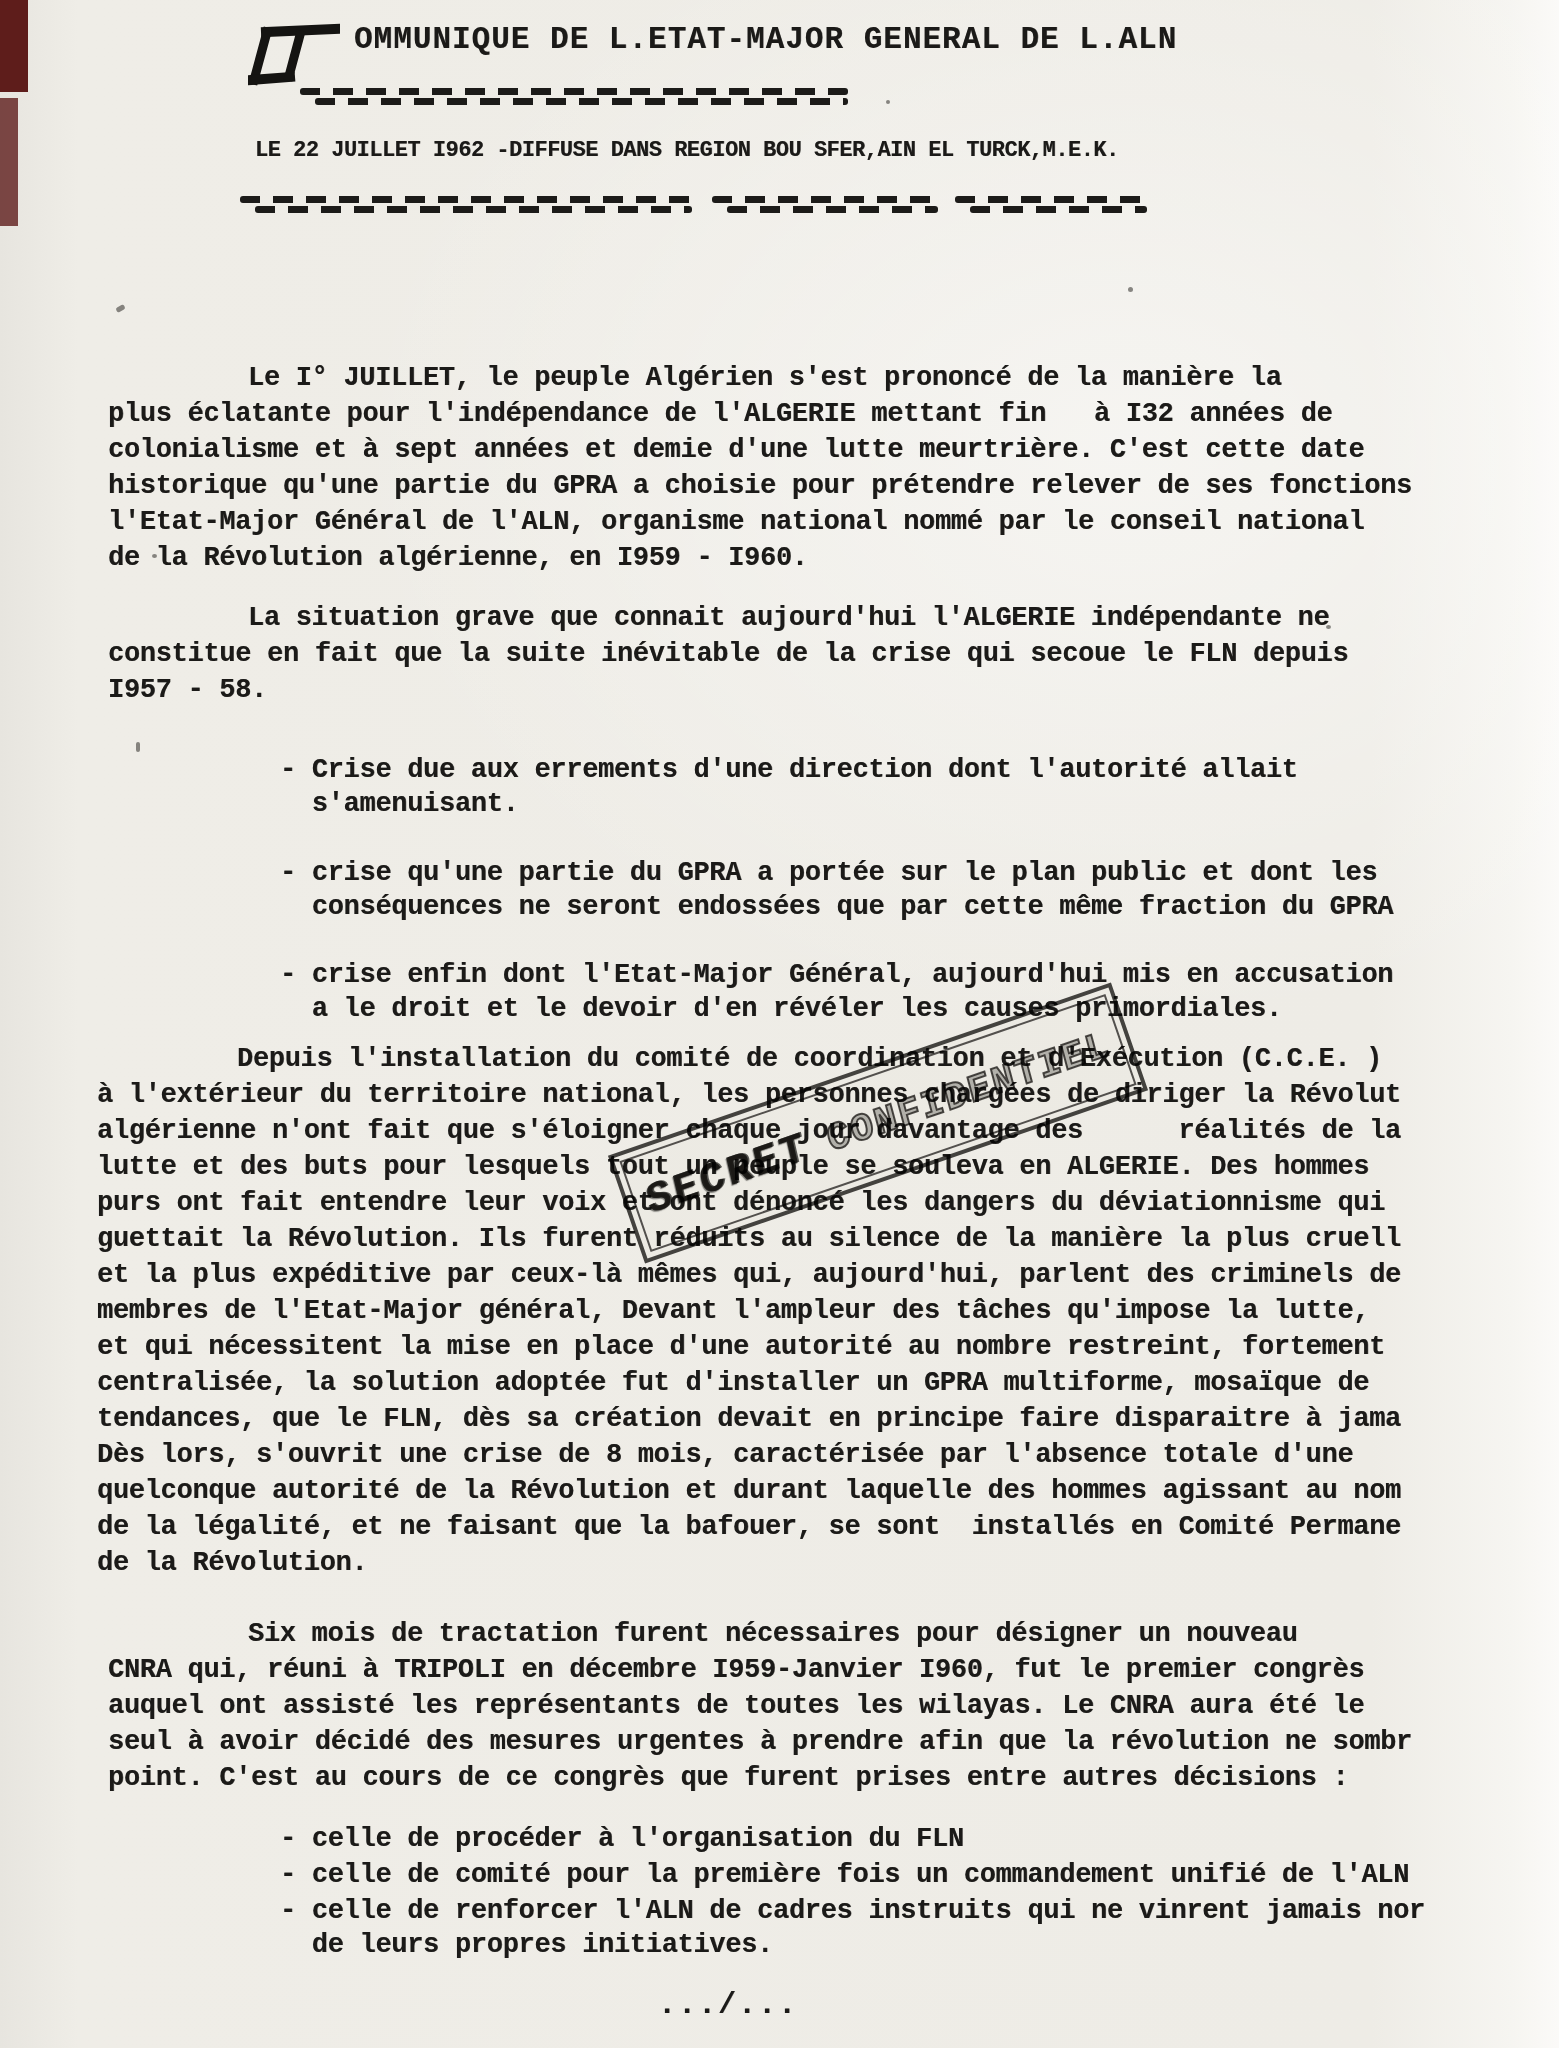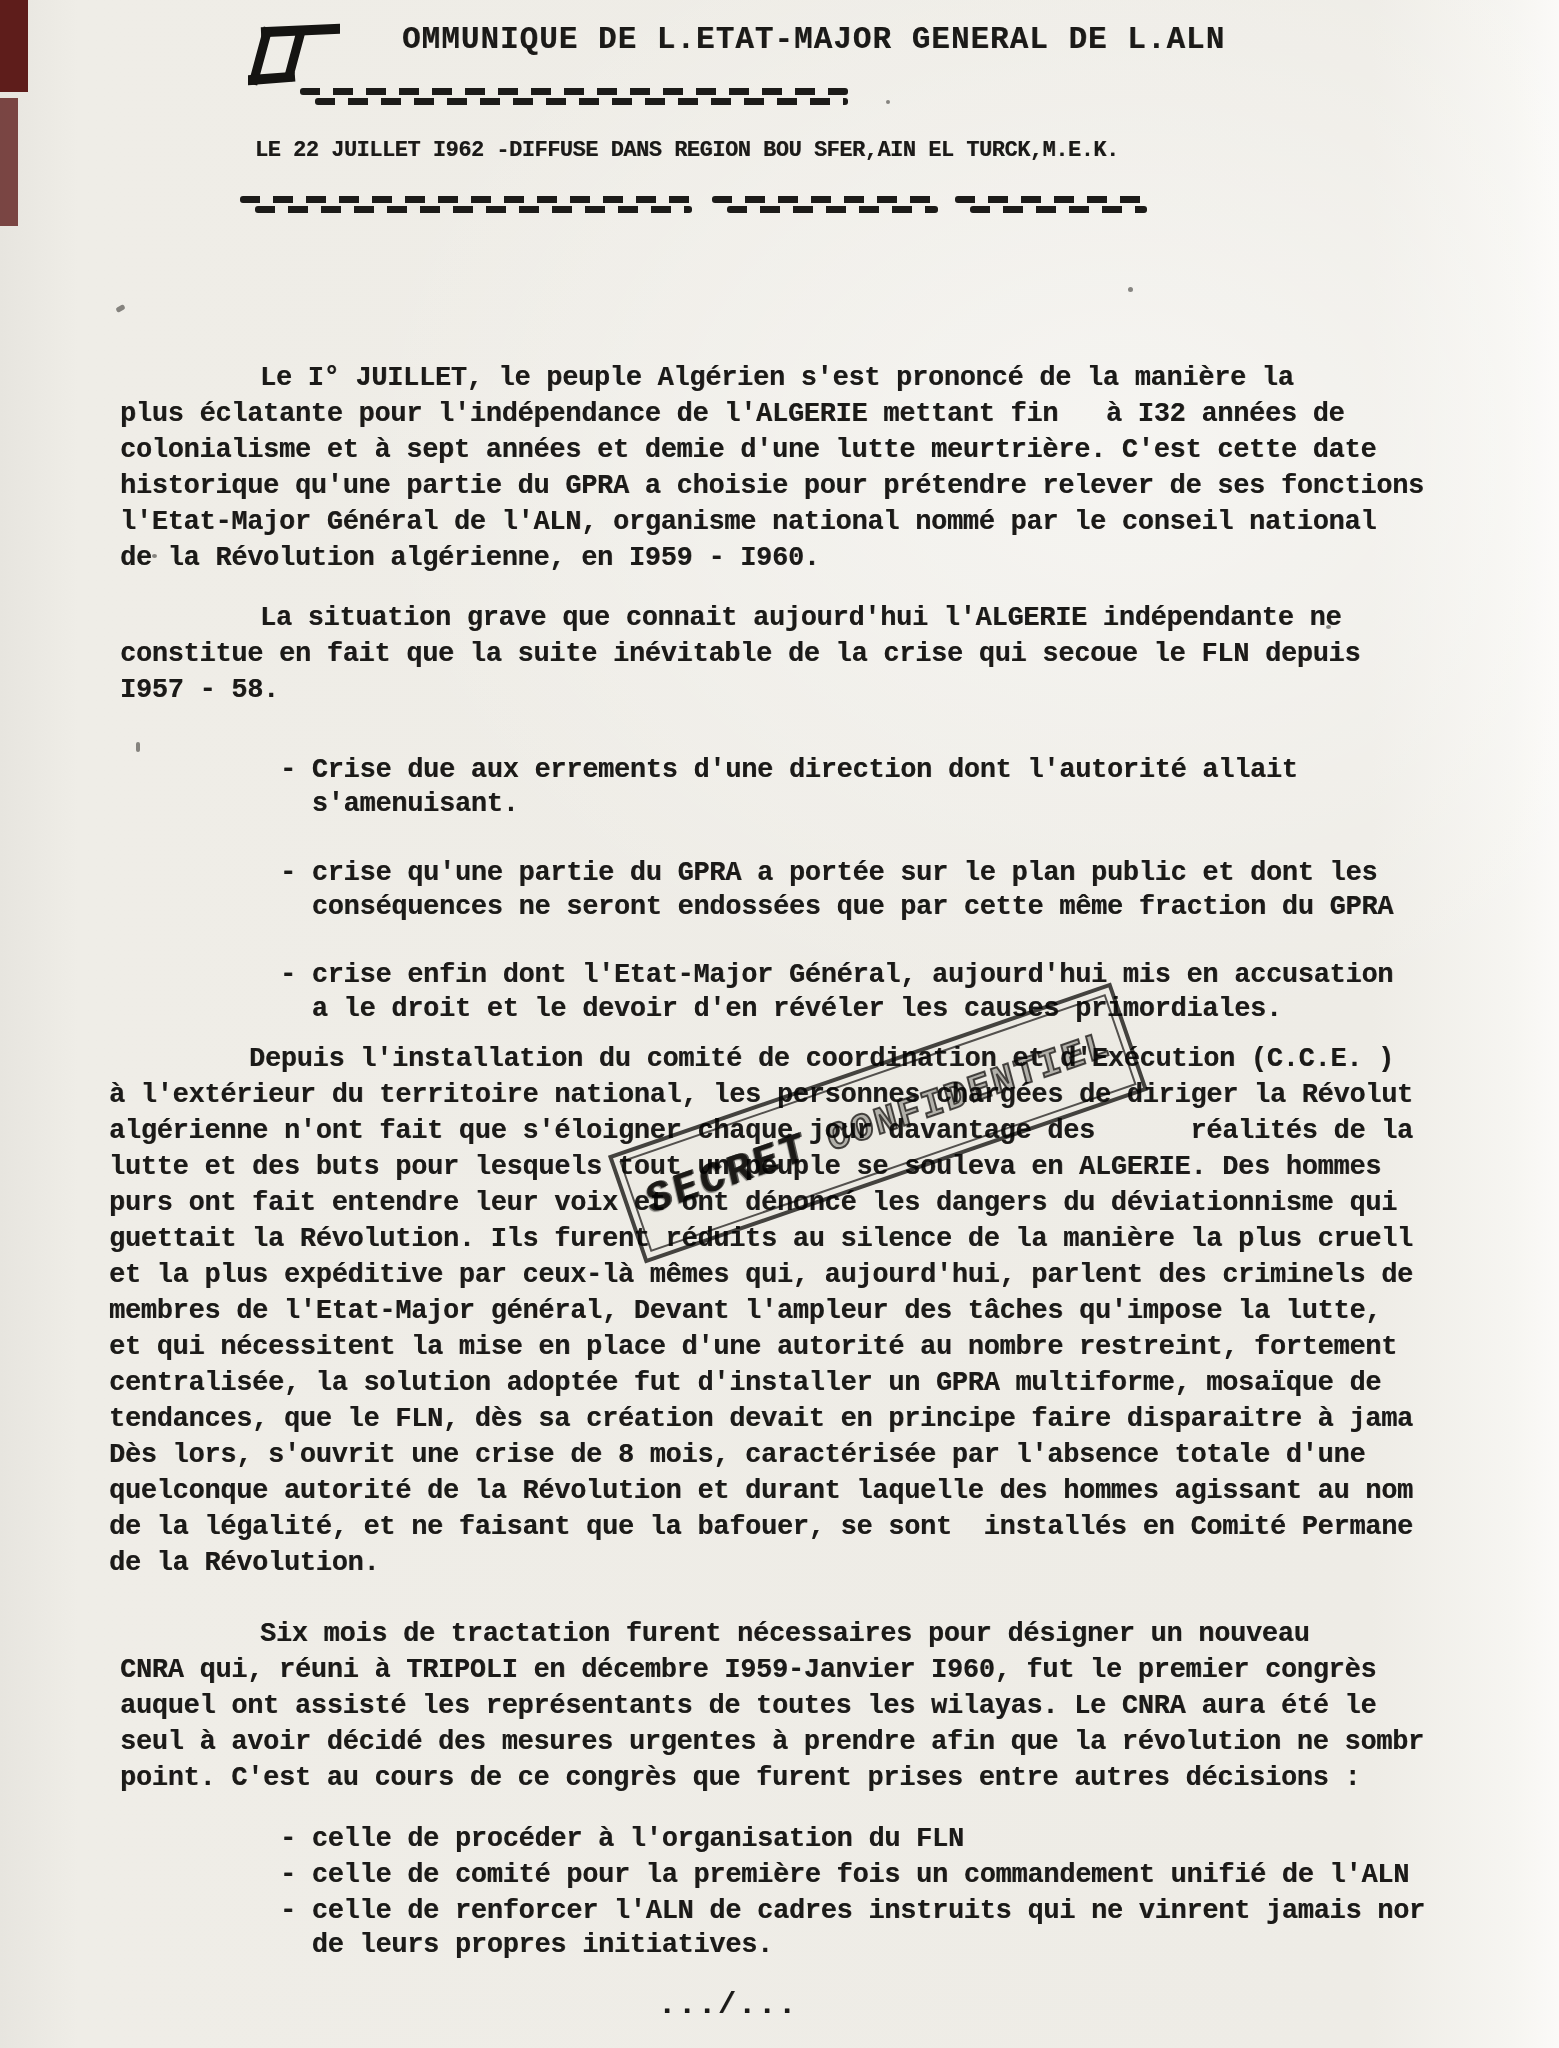--- a/index.html
+++ b/index.html
@@ -8,31 +8,31 @@
     background:
       radial-gradient(ellipse 1200px 900px at 72% 22%, rgba(255,255,255,0.45), rgba(255,255,255,0) 65%),
       linear-gradient(90deg,#e7e5df 0%,#efede7 5%,#eeece6 88%,#f6f5f1 97%,#fbfaf8 100%),
       #eeece6;
     font-family:"Liberation Mono","DejaVu Sans Mono",monospace;
     color:#1b1a18;
   }
   .txt{position:absolute;font-weight:700;white-space:pre;
        text-shadow:0.4px 0.3px 0.5px rgba(25,24,22,0.55);}
   .para{font-size:27px;line-height:36px;letter-spacing:-0.3px;}
-  .indent{text-indent:140px;margin-left:12px;}
+  .indent{text-indent:140px;}
   .bullets{font-size:27px;line-height:34px;letter-spacing:-0.3px;margin-left:32px;}
   .title{font-size:31px;letter-spacing:1px;}
   .dateline{font-size:22px;letter-spacing:-0.5px;}
   .footer-mark{font-size:30px;letter-spacing:2px;}
 
   .rule{position:absolute;}
   .dash-row{height:7px;background:repeating-linear-gradient(90deg,#1c1b19 0 20px,rgba(0,0,0,0) 20px 33px);border-radius:3px;}
   .dash-row.offset{margin-top:3px;margin-left:15px;width:calc(100% - 15px);}
 
-  .header-wrap{position:absolute;left:248px;top:22px;display:flex;align-items:flex-start;gap:48px;}
+  .header-wrap{position:absolute;left:248px;top:22px;display:flex;align-items:flex-start;}
   .initial-icon{display:block;margin-right:14px;}
 
   .stamp{
     position:absolute;left:612px;top:1066px;width:524px;height:106px;
     transform:rotate(-19deg);
     border:4px solid rgba(32,30,28,0.82);
     display:flex;align-items:center;justify-content:center;gap:22px;
     mix-blend-mode:multiply;
     background:rgba(238,236,230,0.12);
   }

